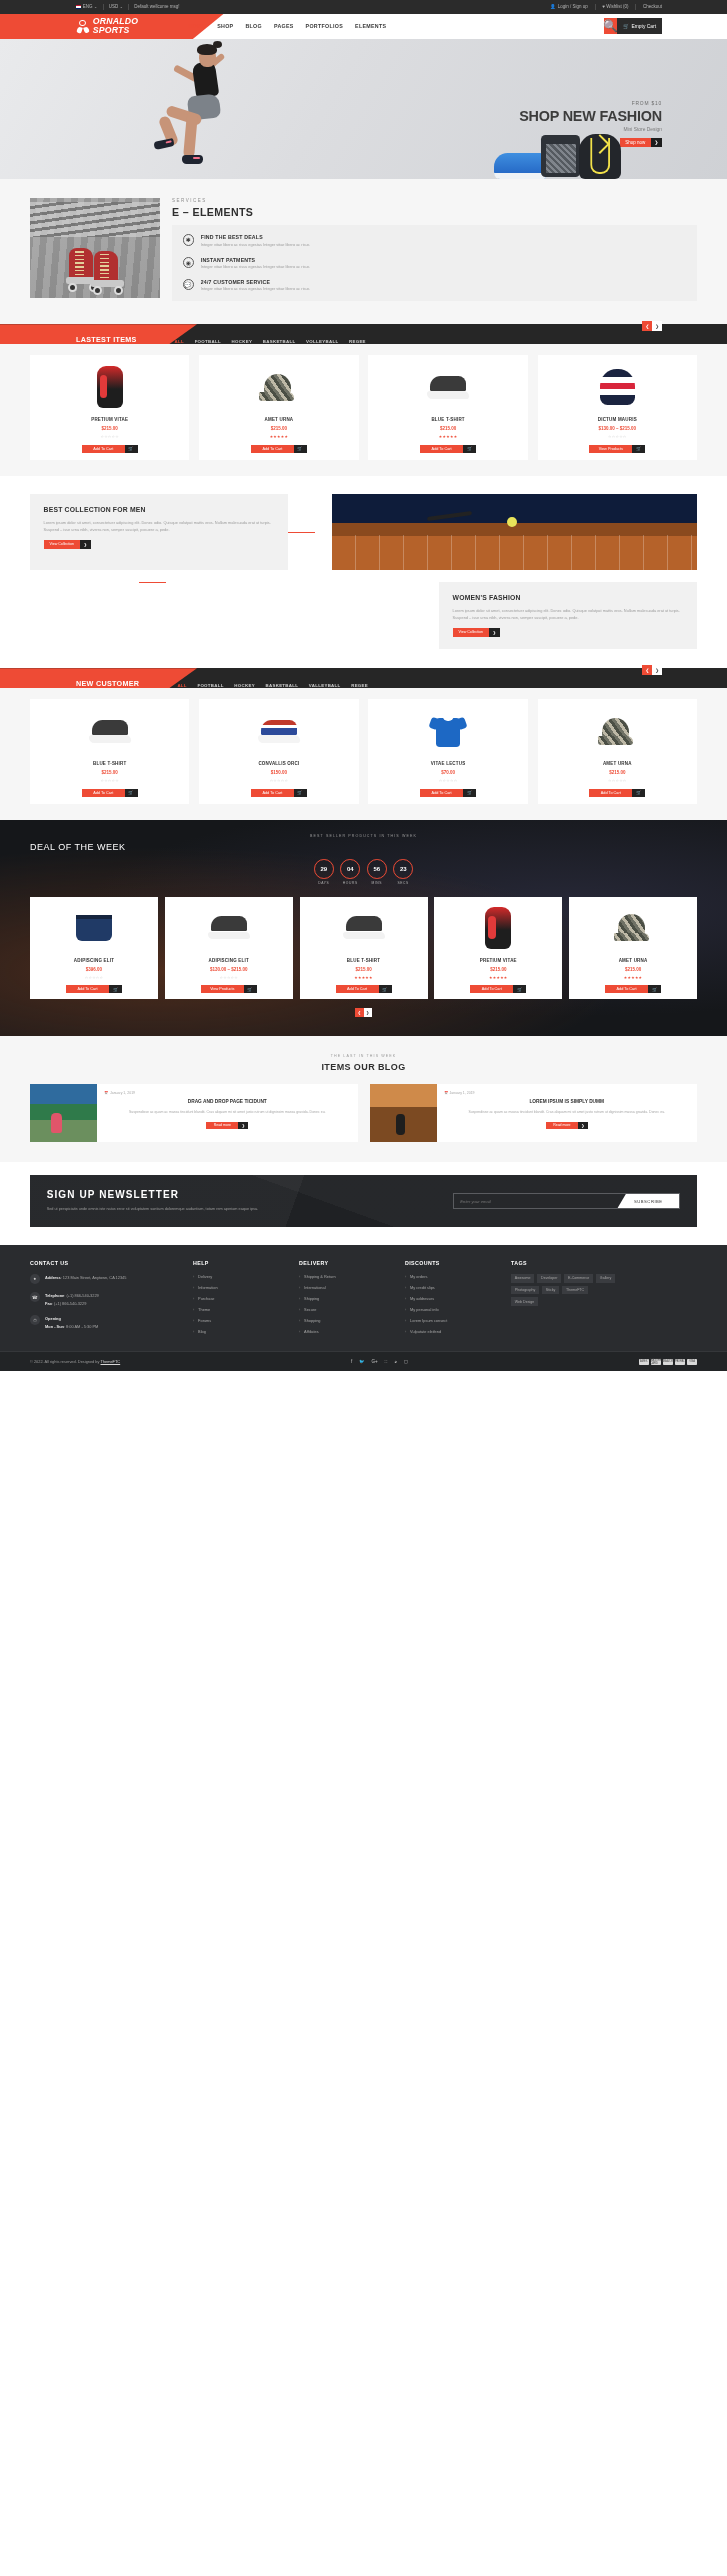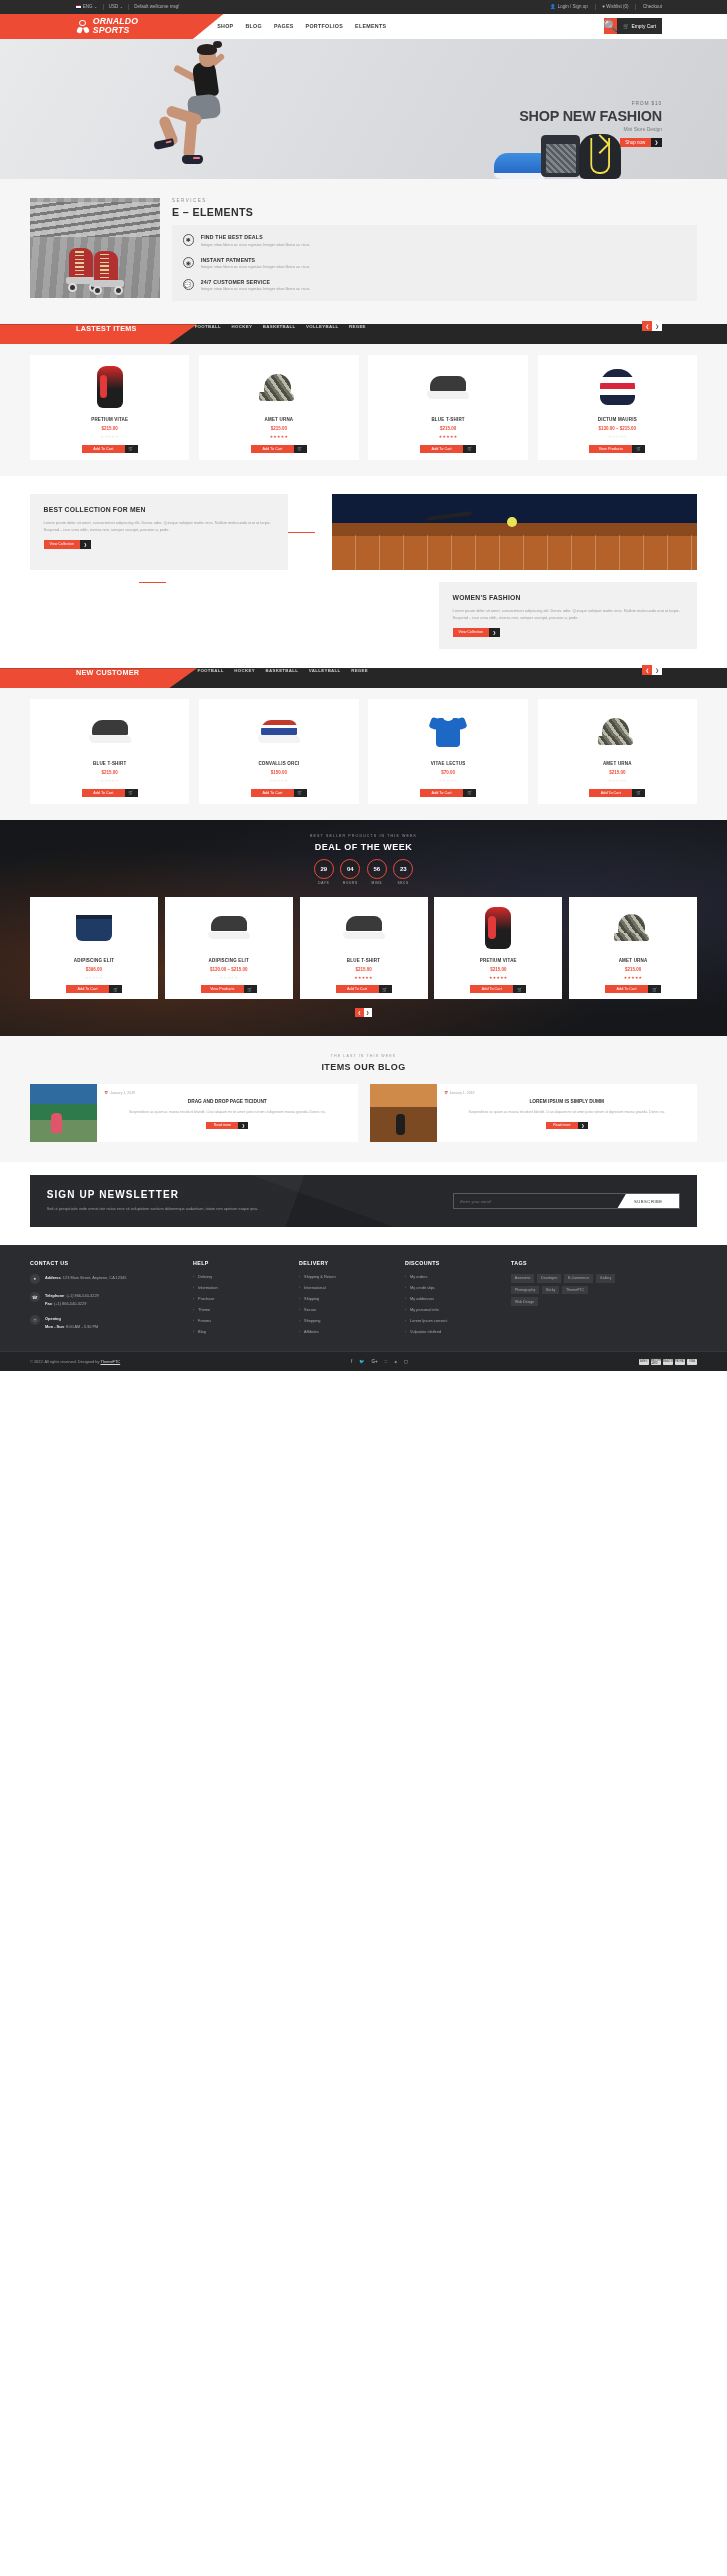--- a/index.html
+++ b/index.html
@@ -84,21 +84,21 @@
   .svc-right { flex:1; }
   .svc-kicker { font-size:4.5px; letter-spacing:1.5px; color:#8d8d8d; }
   .svc-title { font-size:10.6px; font-weight:bold; color:#2f2f2f; margin-top:3.8px; letter-spacing:0.4px; }
   .svc-box { background:#efefef; margin-top:6.8px; padding:9px 10.6px; display:flex; flex-direction:column; gap:9px; }
   .svc-item { display:flex; gap:6.8px; align-items:flex-start; }
   .svc-ic { width:11.4px; height:11.4px; border-radius:50%; border:0.8px solid #5a5a5a; display:flex; align-items:center; justify-content:center; font-size:6px; color:#3d3d3d; flex:none; }
   .svc-h { font-size:5.2px; font-weight:bold; color:#2f2f2f; letter-spacing:0.2px; }
   .svc-p { font-size:3.9px; color:#9c9c9c; margin-top:1.5px; line-height:1.5; }
 
   
-  .secbar { height:19.7px; background:#262626; display:flex; align-items:flex-start; position:relative; }
+  .secbar { height:19.7px; background:#262626; display:flex; align-items:flex-end; position:relative; }
   .secbar-red { position:absolute; left:0; top:0; width:197px; height:19.7px; background:#ee4b35;
                 clip-path:polygon(0 0,100% 0,86% 100%,0 100%); }
   .secbar-title { position:relative; z-index:2; margin-left:76px; color:#fff; font-size:7.2px; font-weight:bold; letter-spacing:0.3px; }
   .secbar-tabs { margin-left:38px; display:flex; gap:10.6px; z-index:2; }
   .secbar-tabs span { font-size:4.4px; font-weight:bold; color:#cfcfcf; letter-spacing:0.3px; cursor:pointer; }
   .secbar-tabs span.on { color:#ee4b35; }
   .sb-arrows { position:absolute; right:65px; top:-3px; display:flex; }
   .sb-arrows i { width:9.8px; height:9.8px; display:flex; align-items:center; justify-content:center; font-size:4.5px; font-style:normal; }
   .sb-arrows i:first-child { background:#ee4b35; color:#fff; }
   .sb-arrows i:last-child { background:#fff; color:#444; }
@@ -160,21 +160,21 @@
   .coll-row2 { display:flex; margin-top:12px; align-items:flex-start; }
   .coll-spacer { width:136px; display:flex; align-items:center; justify-content:flex-end; }
 
   
   .deal { background:#15171a; padding:13.6px 0 19.7px; position:relative; overflow:hidden; }
   .deal:before { content:""; position:absolute; inset:0; background:
       radial-gradient(ellipse at 22% 70%, rgba(120,60,30,.55), transparent 58%),
       radial-gradient(ellipse at 78% 40%, rgba(60,60,90,.45), transparent 60%); }
   .deal-inner { position:relative; z-index:2; }
   .deal-kick { text-align:center; font-size:3.6px; color:#9a9a9a; letter-spacing:1.1px; }
-  .deal-h { text-align:center; font-size:9px; font-weight:bold; color:#fff; margin-top:3.8px; letter-spacing:0.5px; }
+  .deal-h { font-size:9px; font-weight:normal; color:#fff; margin-top:3.8px; letter-spacing:0.5px; }
   .counters { display:flex; justify-content:center; gap:6.8px; margin-top:7.6px; }
   .ctr { text-align:center; }
   .ctr .circ { width:19.7px; height:19.7px; border-radius:50%; border:0.8px solid #ee4b35; color:#fff; font-size:6px; font-weight:bold; display:flex; align-items:center; justify-content:center; }
   .ctr .lb { font-size:3.3px; color:#b0b0b0; margin-top:2.3px; letter-spacing:0.6px; }
   .deal-grid { display:flex; gap:6.8px; margin-top:11.4px; }
   .deal-grid .card { padding:6px 0 6px; }
   .deal-arrows { display:flex; justify-content:center; margin-top:9px; }
   .deal-arrows i { width:8.3px; height:8.3px; display:flex; align-items:center; justify-content:center; font-size:3.8px; font-style:normal; }
   .deal-arrows i:first-child { background:#ee4b35; color:#fff; }
   .deal-arrows i:last-child { background:#fff; color:#333; }

